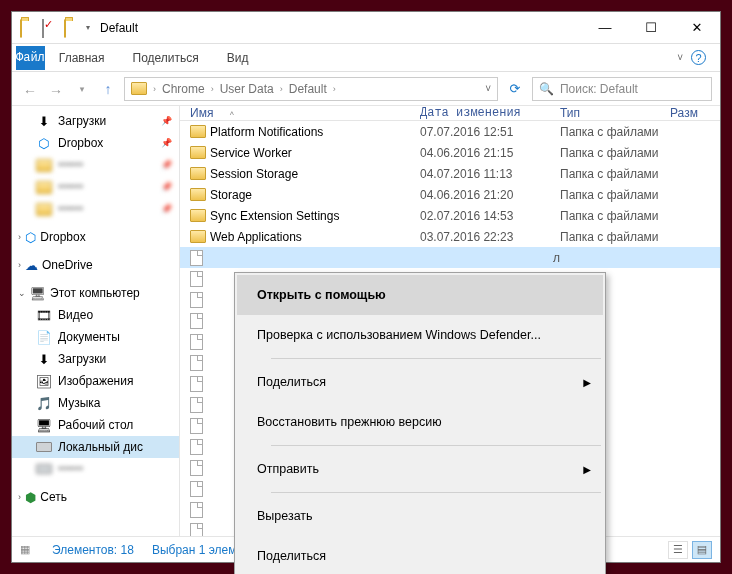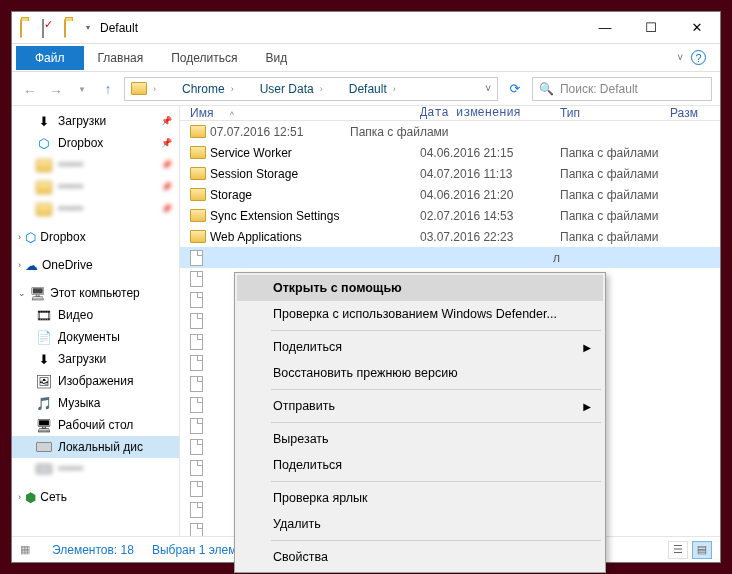--- a/index.html
+++ b/index.html
@@ -7,30 +7,30 @@
 .window { background: #fff; width: 710px; height: 552px; border: 1px solid #7a7a7a; display: flex; flex-direction: column; position: relative; }
 .titlebar { height: 32px; display: flex; align-items: center; background: #fff; border-bottom: 1px solid #e0e0e0; }
 .qat { display: flex; align-items: center; gap: 6px; padding-left: 8px; }
 .qat-icon { width: 16px; height: 16px; }
 .folder-ico { width: 16px; height: 13px; background: linear-gradient(#ffe9a6,#f0c450); border: 1px solid #d6a82f; border-radius: 1px; position: relative; }
 .folder-ico::before { content:""; position:absolute; top:-3px; left:0; width:6px; height:3px; background:#f5d679; border:1px solid #d6a82f; border-bottom:none; border-radius:1px 1px 0 0;}
 .title-text { margin-left: 10px; font-size: 12px; color: #000; }
 .win-controls { margin-left: auto; display: flex; }
 .win-btn { width: 46px; height: 30px; display:flex; align-items:center; justify-content:center; font-size:13px; color:#000;}
 .ribbon-tabs { height: 28px; display: flex; align-items: center; padding: 0 4px; gap: 0; font-size: 12px; border-bottom: 1px solid #e0e0e0; }
-.tab-file { background: #1979ca; color: #fff; padding: 5px 19px; }
+.tab-file { background: #1979ca; color: #fff; padding: 5px 0; font-family: Liberation Mono, monospace; }
 .tab { padding: 5px 14px; color: #444; }
 .help-area { margin-left: auto; display:flex; align-items:center; gap:8px; padding-right:10px; color:#666;}
 .help-area .chev { font-size:10px; }
 .help-area .q { width:15px; height:15px; border:1px solid #1979ca; border-radius:50%; color:#1979ca; font-size:11px; display:flex; align-items:center; justify-content:center;}
 .nav-row { height: 34px; display:flex; align-items:center; padding: 0 8px; gap:6px; border-bottom:1px solid #e5e5e5;}
 .nav-arrow { width:20px; height:20px; display:flex; align-items:center; justify-content:center; color:#999; font-size:14px;}
 .nav-arrow.up { color:#5a8dd6; }
 .addr-bar { flex:1; height:24px; border:1px solid #ccc; display:flex; align-items:center; padding:0 2px; font-size:12px; }
-.addr-bar .crumb { padding: 0 4px; color:#0c4a6e;margin-left:20px; }
+.addr-bar .crumb { padding: 0 4px; color:#737373; }
 .addr-bar .sep { color:#888; font-size:9px; padding:0 2px;}
 .addr-refresh { width:22px; text-align:center; color:#1979ca; font-size:13px;}
 .search-bar { width:180px; height:24px; border:1px solid #ccc; display:flex; align-items:center; padding:0 6px; font-size:12px; color:#888;}
 .search-bar .sico { margin-right:6px; color:#888; font-size:12px;}
 .body-split { flex:1; display:flex; overflow:hidden; }
 .sidebar { width:168px; border-right:1px solid #e5e5e5; padding:4px 0; overflow:hidden;}
 .sb-item { display:flex; align-items:center; height:22px; padding-left:16px; font-size:12px; color:#000; gap:6px; position:relative;}
 .sb-item.pin::after { content:"📌"; font-size:9px; color:#777; position:absolute; right:6px;}
 .sb-item.sel { background:#cde6f7; }
 .sb-item .ico { width:16px; height:16px; display:flex; align-items:center; justify-content:center; font-size:13px;}
@@ -48,21 +48,21 @@
 .rows { flex:1; position:relative; }
 .row { height:21px; display:flex; align-items:center; font-size:12px; color:#000; padding-left:10px;}
 .row .rico { width:20px; display:flex; align-items:center;}
 .row .rname { width:210px; }
 .row .rdate { width:140px; color:#555;}
 .row .rtype { width:110px; color:#555;}
 .row.selected { background:#cde8ff; }
 .file-ico { width:13px; height:16px; background:#fff; border:1px solid #aaa; position:relative;}
 .file-ico::before { content:""; position:absolute; top:0; right:0; width:4px; height:4px; background:#fff; border-left:1px solid #aaa; border-bottom:1px solid #aaa;}
 .ctx-menu { position:absolute; top:260px; left:222px; width:372px; background:#f0f0f0; border:1px solid #a0a0a0; box-shadow:3px 3px 6px rgba(0,0,0,0.25); font-size:12.5px; z-index:10; padding:2px;}
-.ctx-item { height:26px; display:flex; align-items:center; padding-left:36px; position:relative; color:#000;}
+.ctx-item { height:40px; display:flex; align-items:center; padding-left:20px; position:relative; color:#000;}
 .ctx-item .arr { position:absolute; right:12px; font-size:10px; color:#000;}
 .ctx-sep { height:1px; background:#d0d0d0; margin:3px 2px 3px 34px;}
 .ctx-item.hl { background:#d8d8d8; }
 .ctx-hl-ring { position:absolute; border:3px solid #ff0000; border-radius:12px; pointer-events:none;}
 .statusbar { height:26px; border-top:1px solid #e5e5e5; display:flex; align-items:center; font-size:12px; color:#1979ca; padding:0 8px; gap:18px;}
 .statusbar .view-icons { margin-left:auto; display:flex; gap:4px;}
 .view-icons span { width:20px; height:18px; border:1px solid #e0e0e0; display:flex; align-items:center; justify-content:center; font-size:11px; color:#666;}
 .view-icons span.act { background:#cde6f7; border-color:#7bb4e3;}
 .small-folder { width:16px; height:13px; background:linear-gradient(#ffe9a6,#efc350); border:1px solid #caa030; border-radius:1px;}
 .check-ico { width:14px; height:14px; border:1px solid #888; position:relative;}
@@ -230,20 +230,21 @@
           </div>
         <div class="col-date">Дата изменения</div>
         <div class="col-type">Тип</div>
         <div class="col-size">Разм</div>
       </div>
       <div class="rows" id="rows">
           <div class="row">
             <span class="rico">
               <span class="small-folder"></span>
             </span>
+            <span class="rname">Platform Notifications</span>
             <span class="rdate">07.07.2016 12:51</span>
             <span class="rtype">Папка с файлами</span>
           </div>
           <div class="row">
             <span class="rico">
               <span class="small-folder"></span>
             </span>
             <span class="rname">Service Worker</span>
             <span class="rdate">04.06.2016 21:15</span>
             <span class="rtype">Папка с файлами</span>

